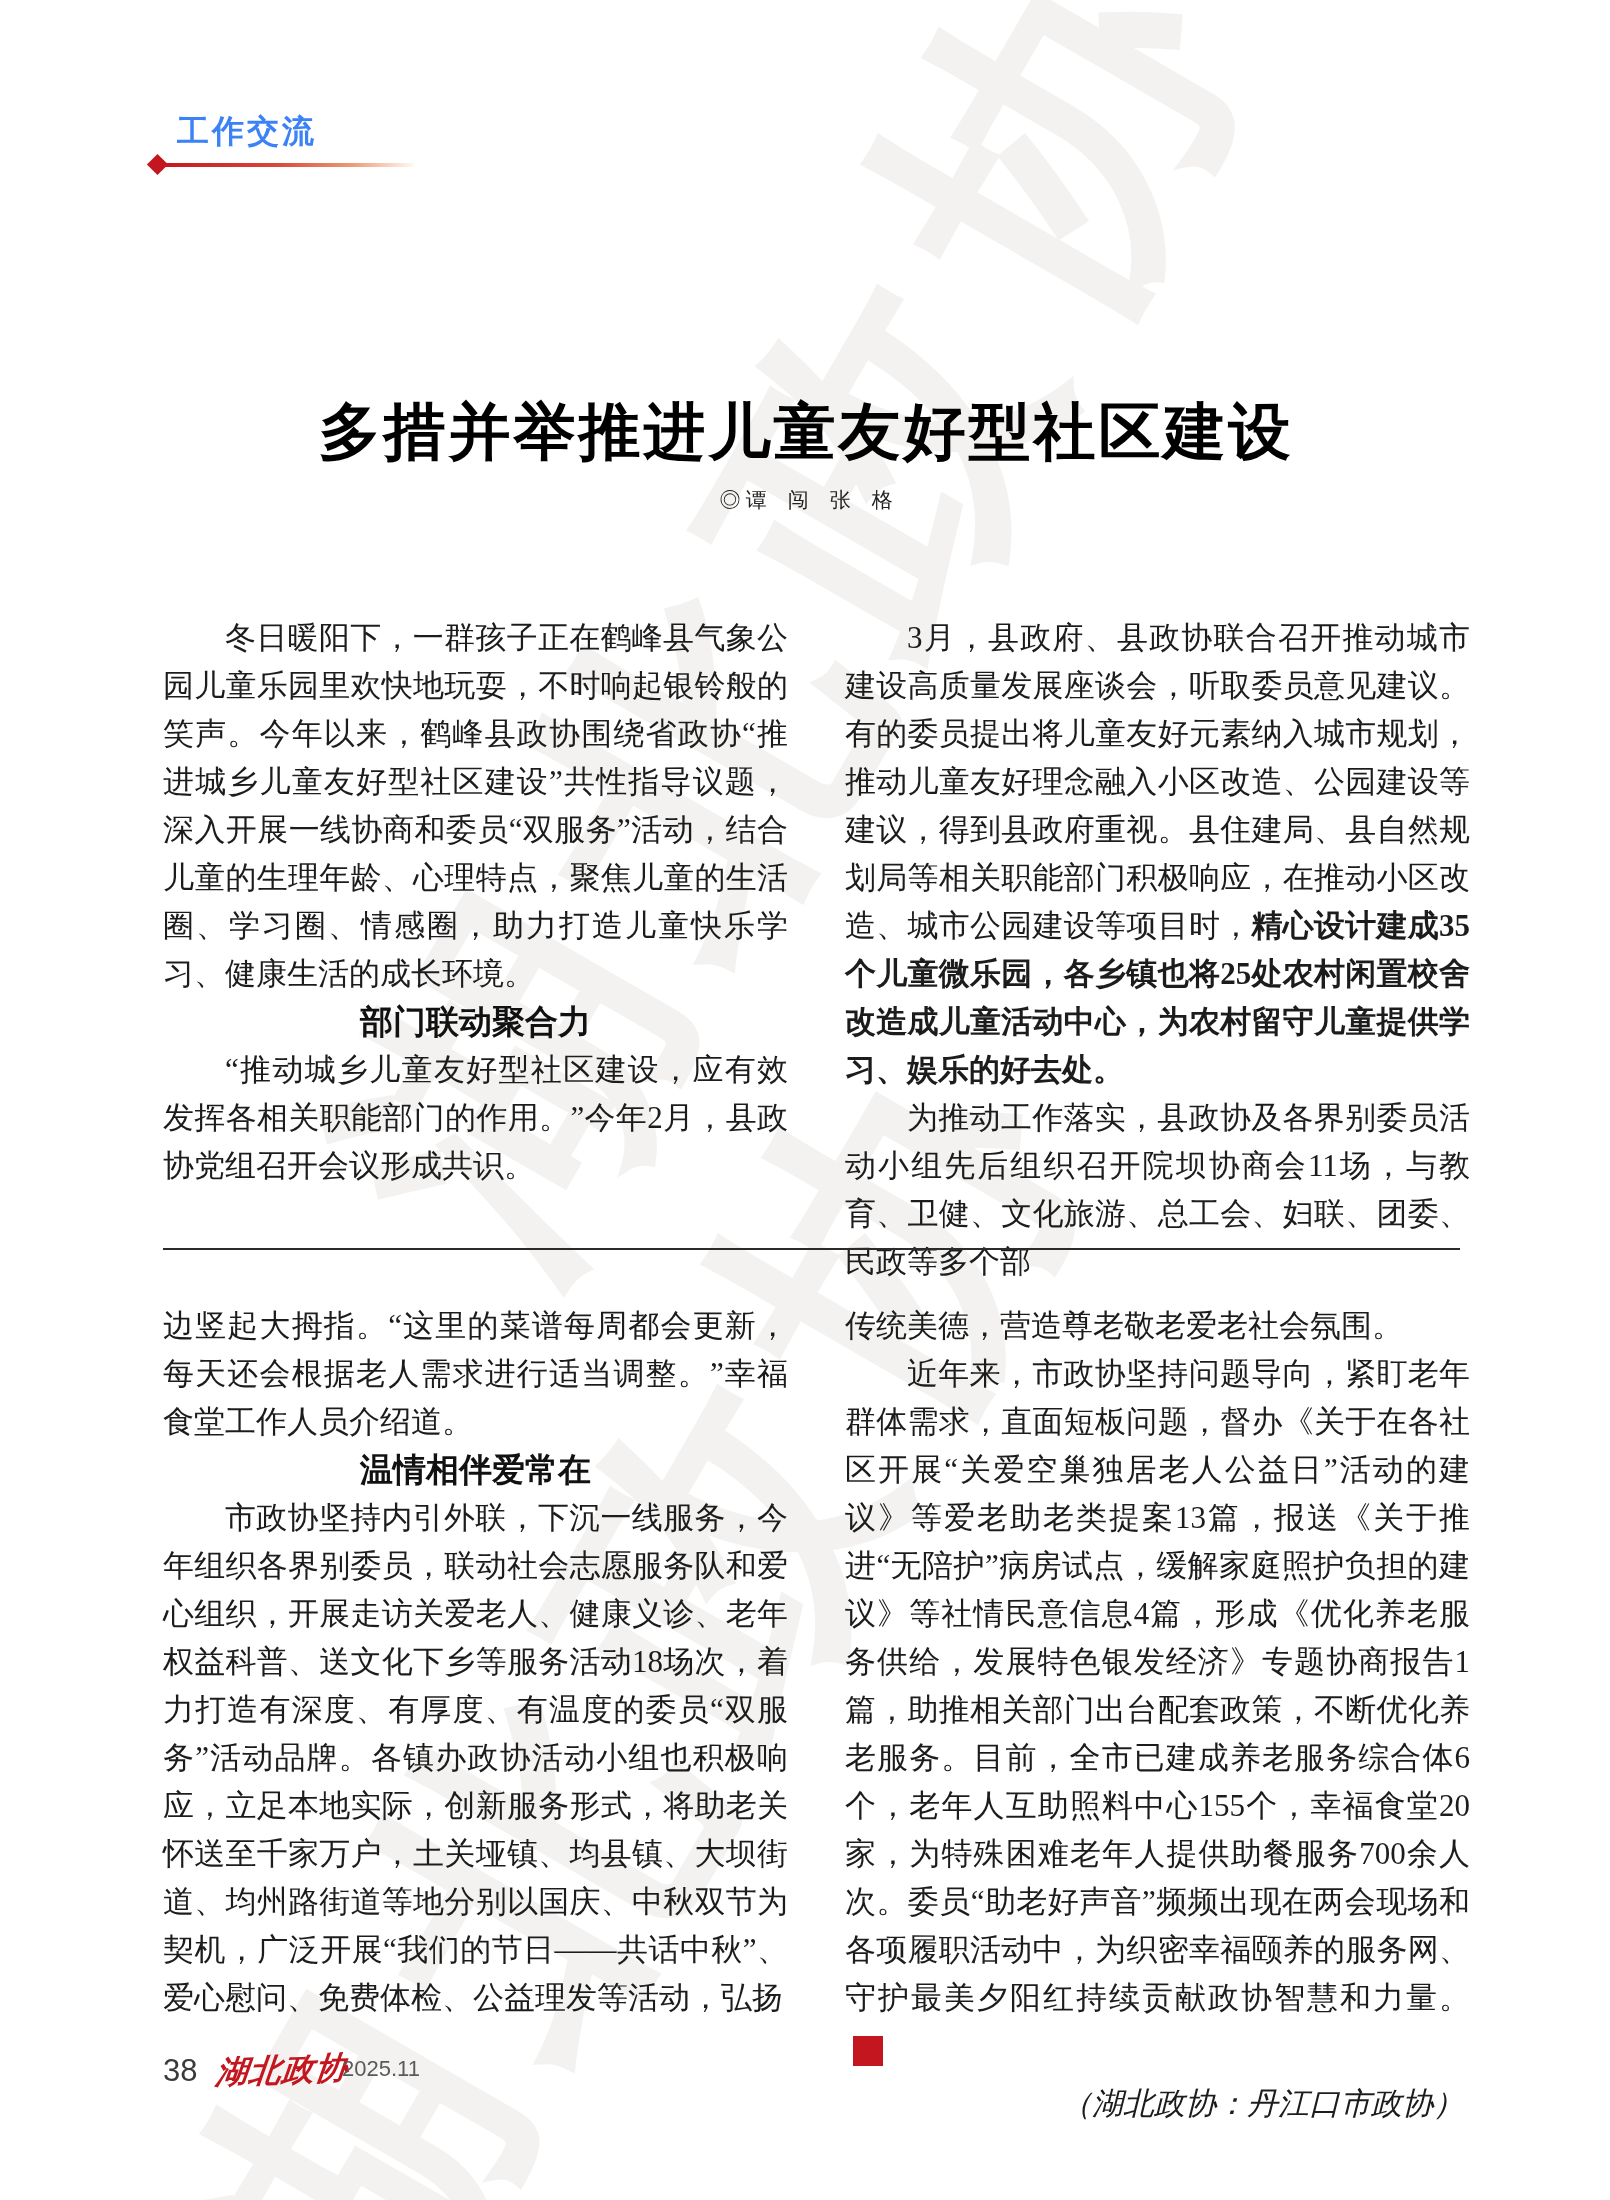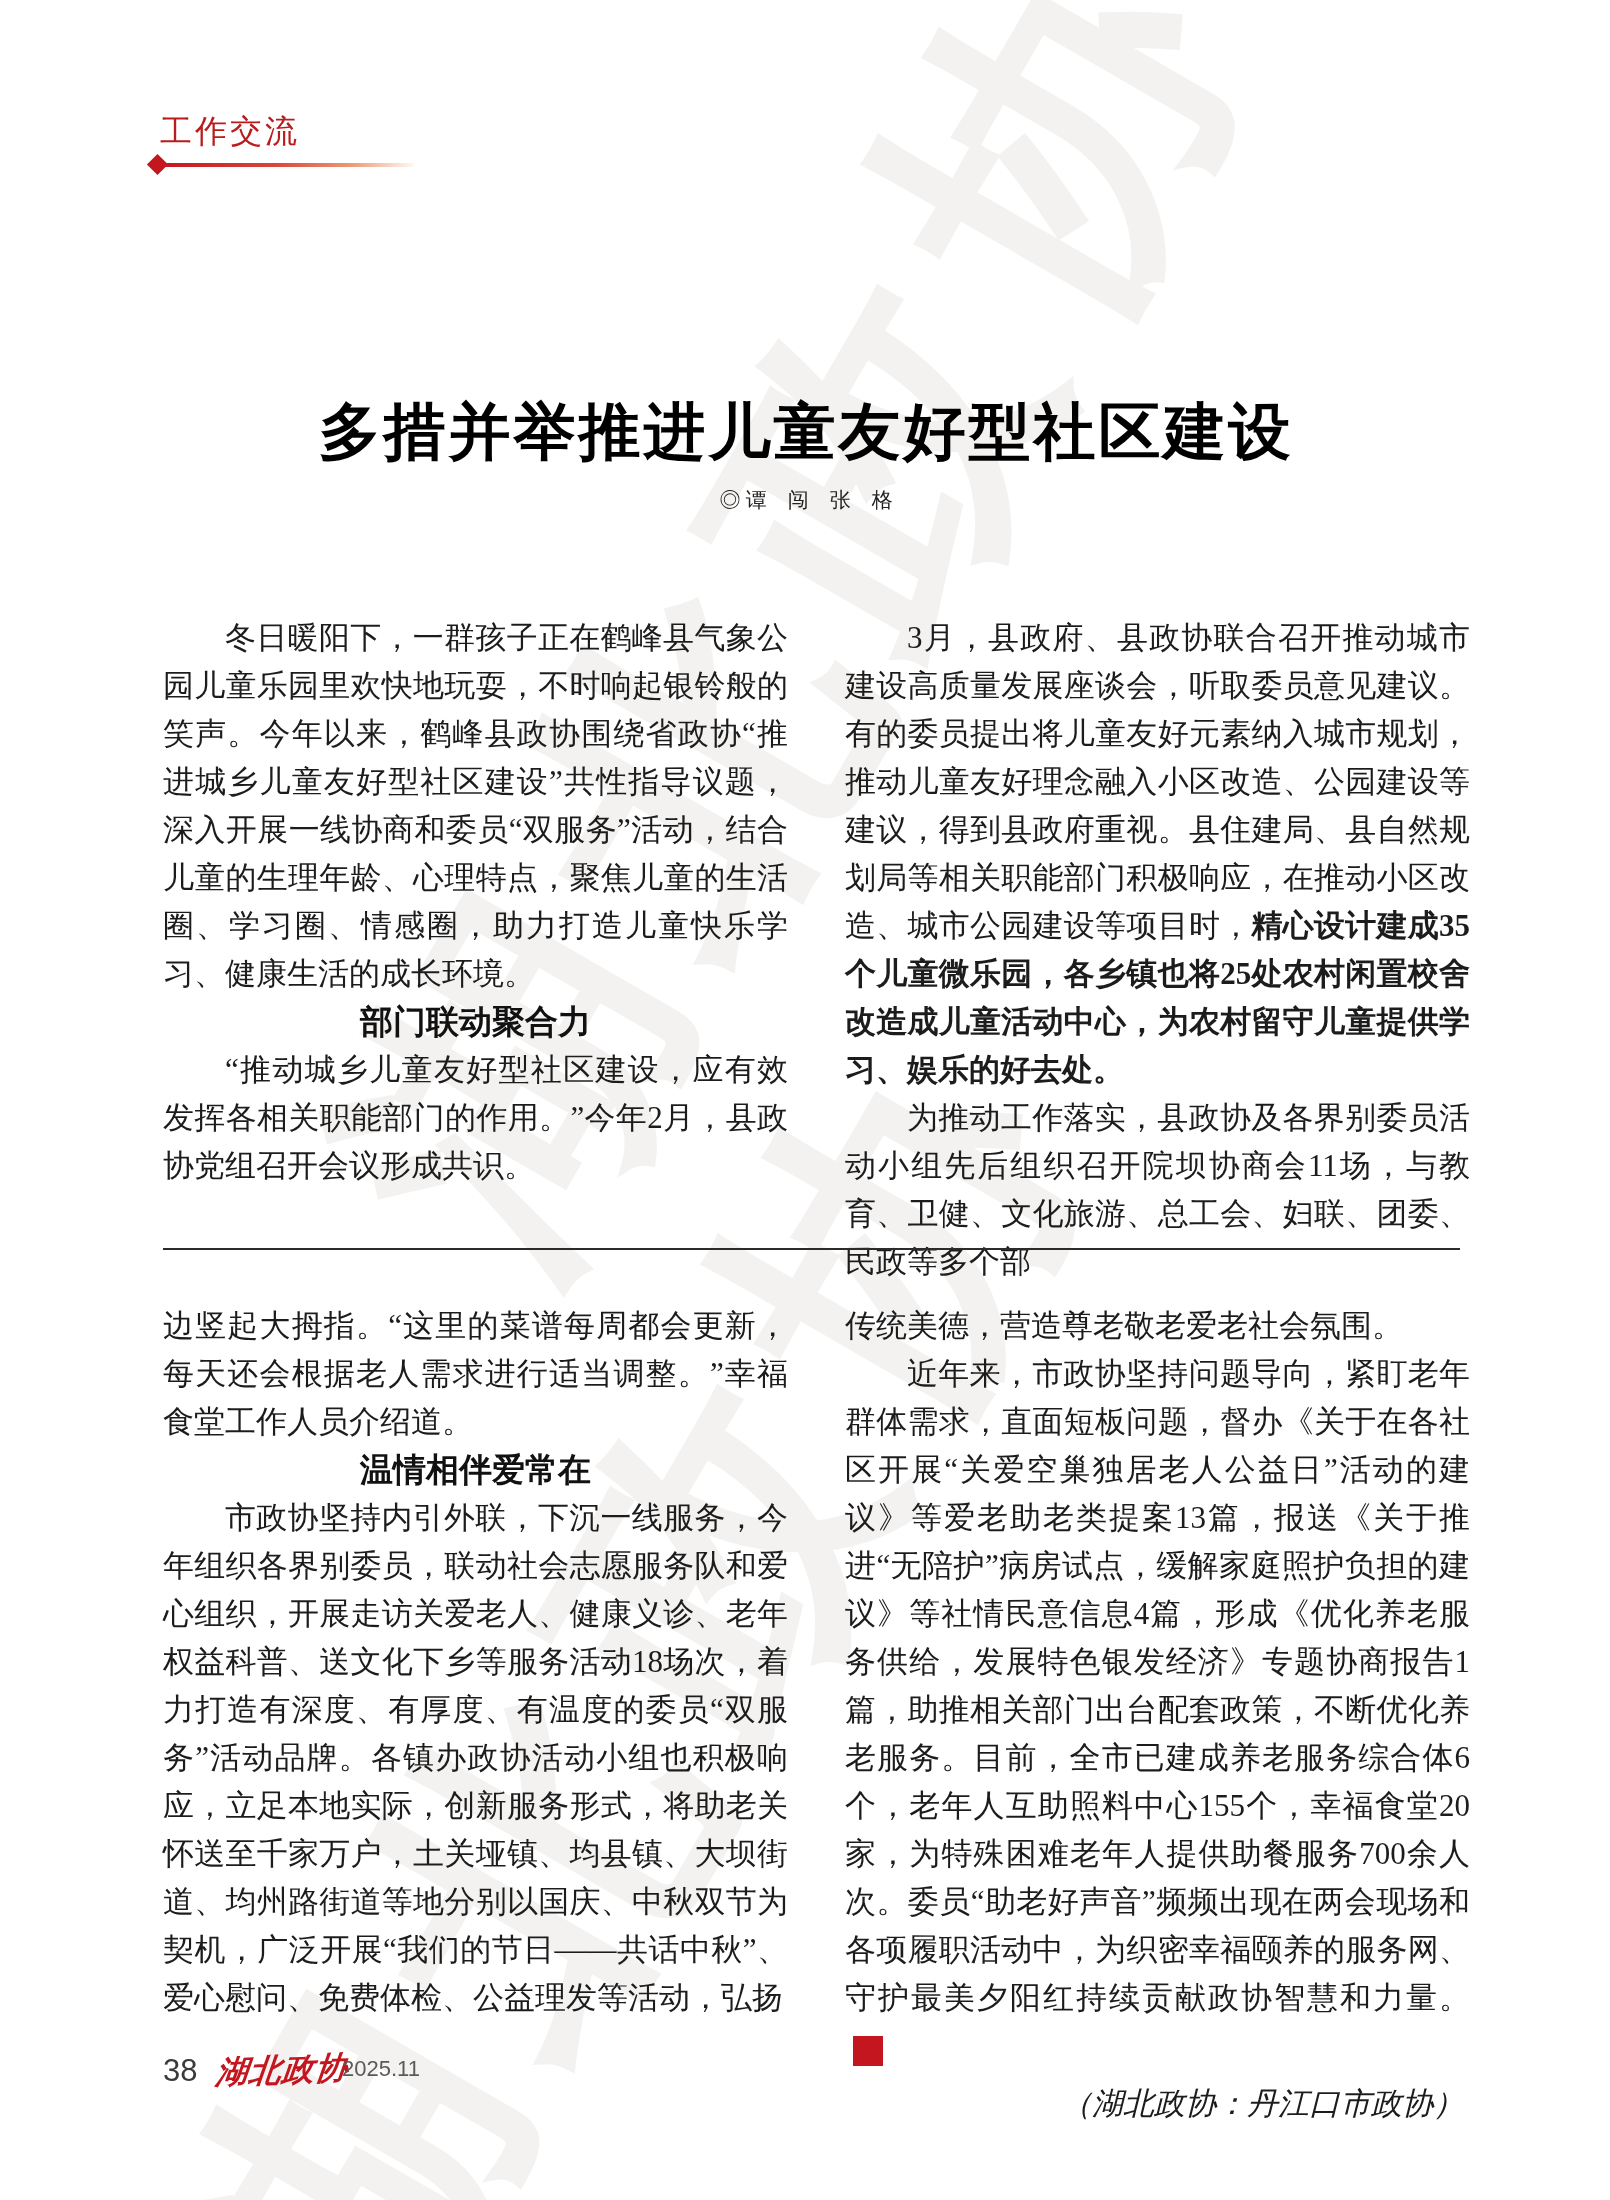--- a/index.html
+++ b/index.html
@@ -25,23 +25,23 @@
     pointer-events:none;
     z-index:0;
   }
   .wm1{left:800px;top:600px;}
   .wm2{left:640px;top:1700px;}
 
   .layer{position:relative;z-index:1;}
 
   
   .section-label{
-    position:absolute;left:160px;top:110px;
+    position:absolute;left:177px;top:110px;
     font-family:"Liberation Sans", sans-serif;
-    font-size:32px;font-weight:normal;color:#b91c1c;
+    font-size:32px;font-weight:bold;color:#3b82f6;
     letter-spacing:3px;
   }
   .diamond{
     position:absolute;left:150px;top:157px;
     width:15px;height:15px;background:#c4161f;
     transform:rotate(45deg);
   }
   .rule-line{
     position:absolute;left:162px;top:163px;
     width:252px;height:4px;

